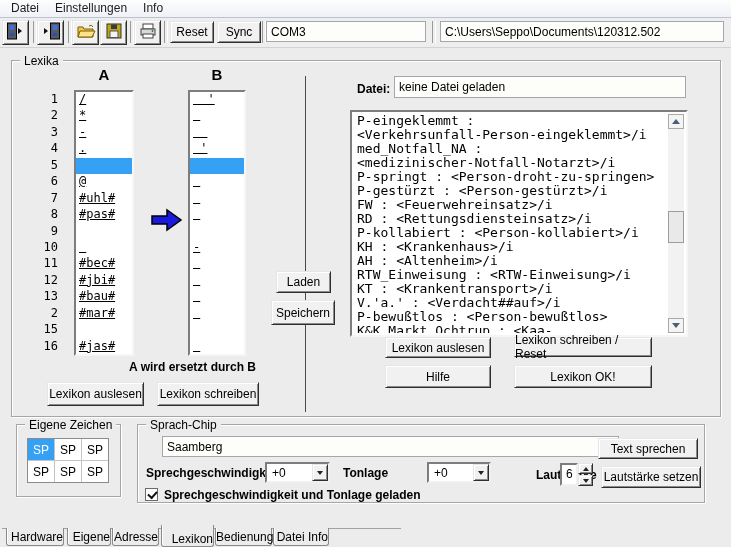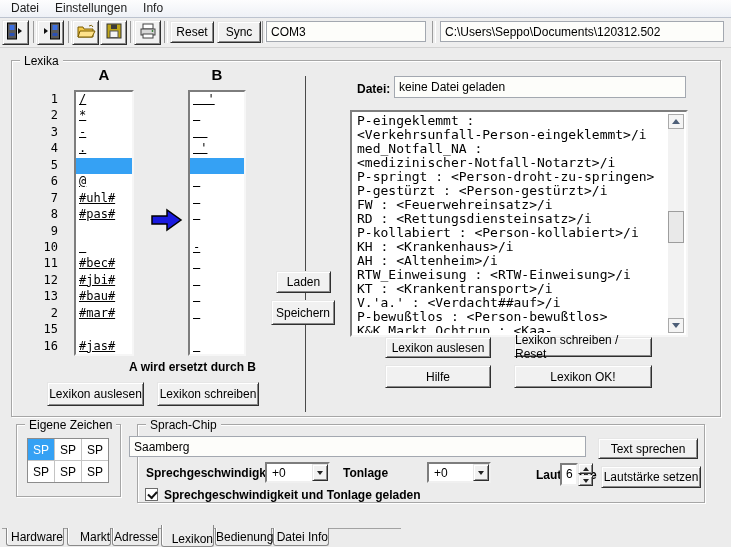--- a/index.html
+++ b/index.html
@@ -273,21 +273,21 @@
       <div class="cell">SP</div>
       <div class="cell">SP</div>
       <div class="cell">SP</div>
       <div class="cell">SP</div>
       <div class="cell">SP</div>
     </div>
 
   <div class="group" style="left:137px;top:424px;width:568px;height:79px">
     <span class="grouplabel">Sprach-Chip</span>
   </div>
-  <input class="tfield" style="left: 129px; top: 436px; width: 457px; height: 21px;" value="Saamberg">
+  <input class="tfield" style="left: 162px; top: 436px; width: 457px; height: 21px;" value="Saamberg">
 
   <div class="label" style="left:146px;top:466px">Sprechgeschwindigkeit</div>
   <div class="combo" style="left:265px;top:462px;width:65px">
     <div class="combo-field">+0</div>
     <div class="btn3d combo-btn">
       <span class="tri-down-s"></span>
     </div>
   </div>
 
   <div class="label" style="left:343px;top:466px">Tonlage</div>
@@ -308,20 +308,20 @@
   </div>
 
   <div class="btn3d btn" style="left:598px;top:438px;width:100px;height:21px">Text sprechen</div>
   <div class="btn3d btn" style="left:601px;top:466px;width:100px;height:22px">Lautstärke setzen</div>
 
   <div class="checkbox checked" style="left:145px;top:488px"></div>
   <div class="label" style="left:164px;top:488px">Sprechgeschwindigkeit und Tonlage geladen</div>
 
   <div class="tabbar">
       <div class="tab" style="left: 6px; width: 58px;">Hardware</div>
-      <div class="tab" style="left: 67px; width: 44px;">Markt</div>
+      <div class="tab" style="left: 67px; width: 44px;">Eigene</div>
       <div class="tab" style="left: 112px; width: 47px;">Adresse</div>
       <div class="tab active" style="left: 161px; width: 53px;">Lexikon</div>
       <div class="tab" style="left: 215px; width: 57px;">Bedienung</div>
       <div class="tab" style="left: 273px; width: 56px;">Datei Info</div>
     </div>
 
 </div>
 
 </body></html>

